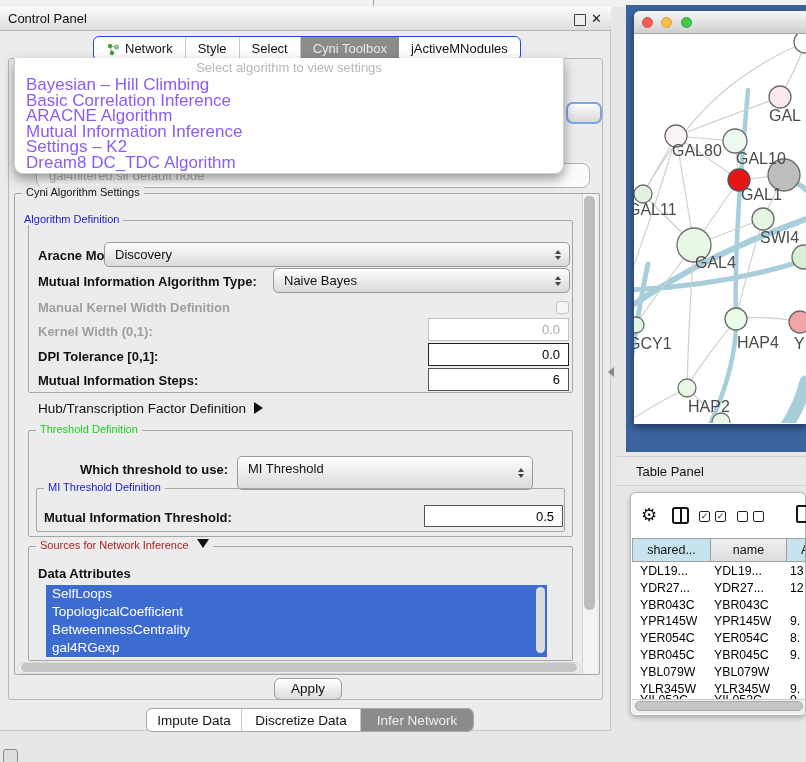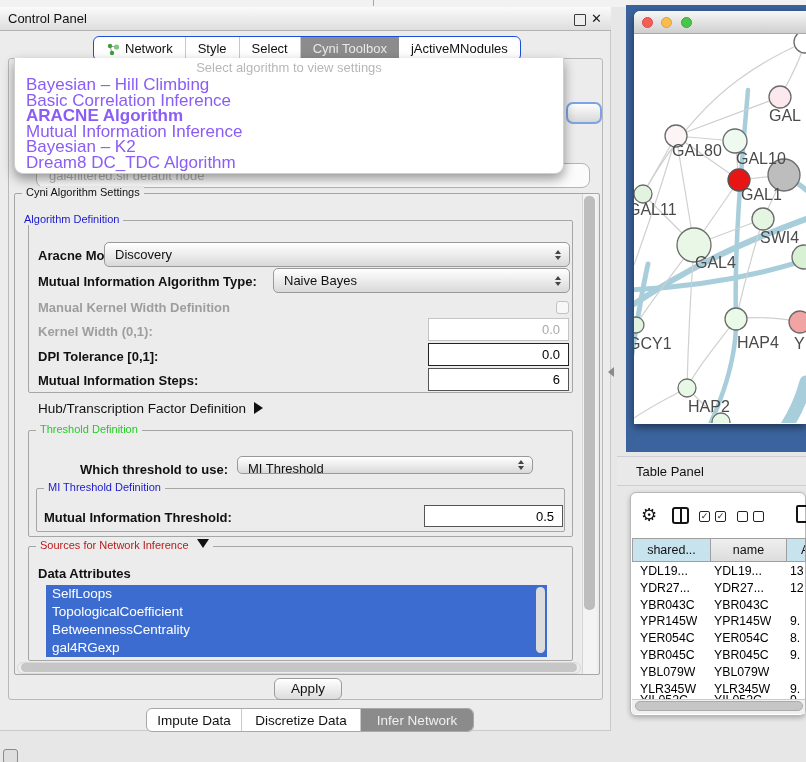--- a/index.html
+++ b/index.html
@@ -16,21 +16,21 @@
   
   .tabs{left:93px;top:36px;height:23px;display:flex;border:1px solid #1d4ed8;border-radius:6px;background:#fff;overflow:hidden;z-index:20}
   .tab{font-size:13px;color:#111;display:flex;align-items:center;justify-content:center;padding:0 12px;border-right:1px solid #c9c9c9;white-space:nowrap}
   .tab:last-child{border-right:none}
   .tab.sel{background:#8c8c8c;color:#e9e9e9;border-right:none}
   
   .popup{left:14px;top:58px;width:548px;background:#fff;border:1px solid #cfcfcf;border-top:none;
          border-radius:0 0 9px 9px;box-shadow:0 5px 12px rgba(0,0,0,.4);z-index:50;padding-bottom:3px}
   .popup-prompt{height:19px;line-height:19px;text-align:center;color:#b7b7b7;font-size:13px}
   .popup-item{height:15.5px;line-height:15.5px;padding-left:11px;font-size:17px;color:#8b5cf6;white-space:nowrap}
-  .popup-item.bold{font-weight:bold}
+  .popup-item.bold{font-weight:normal}
   
   .combo-focus-sliver{left:566px;top:102px;width:36px;height:22px;border:2px solid #7ba3e6;border-radius:7px;
         background:linear-gradient(#fdfdfd,#d8d8d8);z-index:5;box-sizing:border-box}
   .combo-hidden{left:36px;top:163px;width:554px;height:25px;border:1px solid #b5b5b5;border-radius:8px;background:#fbfbfb;
         z-index:5;box-sizing:border-box;font-size:13px;color:#b3b3b3;line-height:23px;padding-left:12px}
   
   .grp{border:1px solid #a6a6a6;border-radius:2px;box-sizing:border-box}
   .grp-title{font-size:11px;background:#ececec;padding:0 4px;white-space:nowrap;z-index:6}
   .t-blue{color:#1a1acc}
   .t-green{color:#22cc22}
@@ -127,21 +127,21 @@
 
 <div class="abs combo-focus-sliver"></div>
 <div class="abs combo-hidden">gal4filtered.sif default node</div>
 
 <div class="abs popup">
   <div class="popup-prompt">Select algorithm to view settings</div>
   <div class="popup-item">Bayesian – Hill Climbing</div>
   <div class="popup-item">Basic Correlation Inference</div>
   <div class="popup-item bold">ARACNE Algorithm</div>
   <div class="popup-item">Mutual Information Inference</div>
-  <div class="popup-item">Bayesian – K2</div>
+  <div class="popup-item">Settings – K2</div>
   <div class="popup-item">Dream8 DC_TDC Algorithm</div>
 </div>
 
 <div class="abs grp" style="left:14px;top:193px;width:586px;height:482px"></div>
 <div class="abs grp-title" style="left:22px;top:186px;color:#111">Cyni Algorithm Settings</div>
 <div class="abs vsb-track" style="left:582px;top:194px;width:15px;height:480px"></div>
 <div class="abs vsb-thumb" style="left:584px;top:196px;width:11px;height:414px"></div>
 
 <div class="abs grp" style="left:28px;top:220px;width:545px;height:173px"></div>
 <div class="abs grp-title t-blue" style="left:20px;top:213px">Algorithm Definition</div>
@@ -177,21 +177,21 @@
 <div class="abs fld mid" style="left:428px;top:368px;width:141px;height:23px">6</div>
 
 <div class="abs plain" style="left:38px;top:401px">
   <span>Hub/Transcription Factor Definition</span><span class="arrow-r"></span>
 </div>
 
 <div class="abs grp" style="left:28px;top:430px;width:545px;height:107px"></div>
 <div class="abs grp-title t-green" style="left:36px;top:423px">Threshold Definition</div>
 
 <div class="abs lbl" style="left:60px;top:462px;width:168px;text-align:right">Which threshold to use:</div>
-<div class="abs combo" style="left:237px;top:456px;width:296px;height:18px">
+<div class="abs combo" style="left:237px;top:456px;width:296px;height:34px">
   <span>MI Threshold</span>
   <span class="spin">
       <i class="up"></i>
       <i class="dn"></i>
     </span>
 </div>
 
 <div class="abs grp" style="left:36px;top:488px;width:529px;height:44px"></div>
 <div class="abs grp-title t-blue" style="left:44px;top:481px">MI Threshold Definition</div>
 <div class="abs lbl" style="left:44px;top:510px">Mutual Information Threshold:</div>

